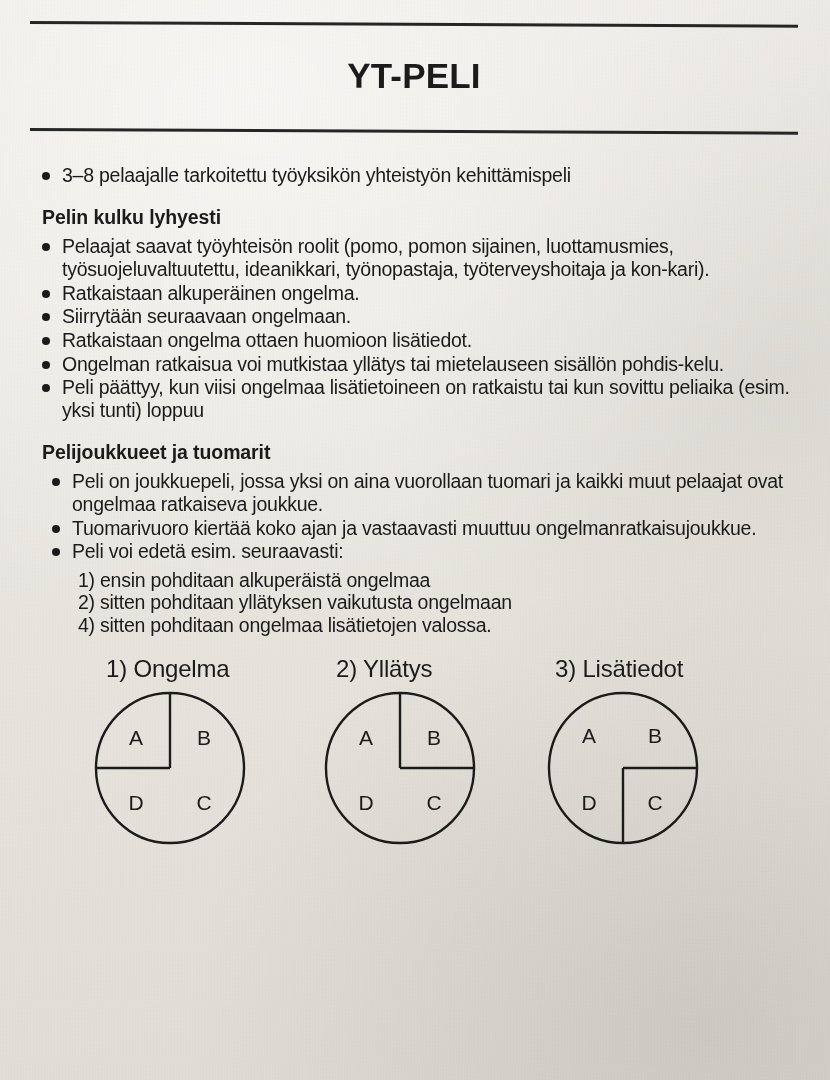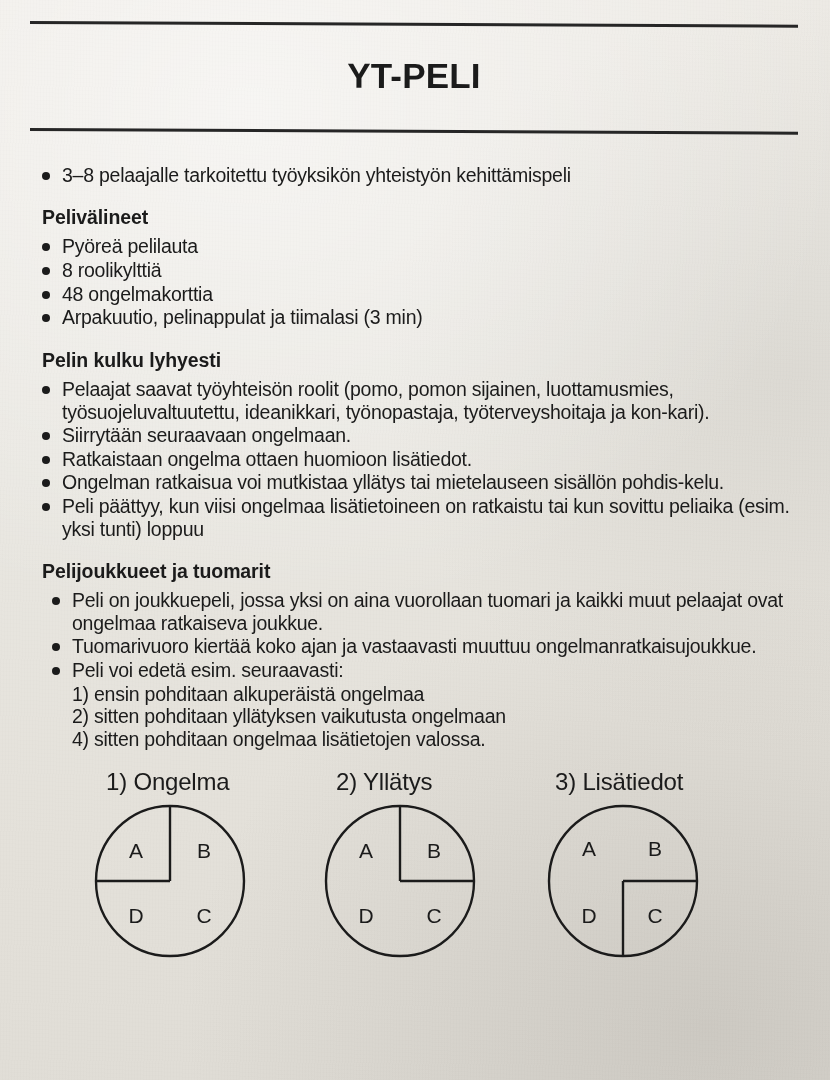--- a/index.html
+++ b/index.html
@@ -95,21 +95,21 @@
     background: #1b1b1b;
   }
   ul.bullets.indent li { padding-left: 44px; }
   ul.bullets.indent li::before { left: 24px; }
 
   .lead-bullet li { padding-left: 32px; }
   .lead-bullet li::before { left: 12px; }
 
   ol.steps {
     list-style: none;
-    margin: 0;
+    margin: 6px;
     padding: 0 0 0 44px;
   }
   ol.steps li {
     font-size: 19.5px;
     line-height: 1.16;
     letter-spacing: -0.25px;
   }
 
   
   .diagrams {
@@ -153,34 +153,26 @@
   <div class="rule rule-top"></div>
   <h1 class="doc-title">YT-PELI</h1>
   <div class="rule rule-bottom"></div>
 
   <div class="content">
 
     <ul class="bullets lead-bullet">
       <li>3–8 pelaajalle tarkoitettu työyksikön yhteistyön kehittämispeli</li>
     </ul>
 
-    <div>
-      <h2 class="section-head gap-before">Pelivälineet</h2>
-      <ul class="bullets">
-        <li>Pyöreä pelilauta</li>
-        <li>8 roolikylttiä</li>
-        <li>48 ongelmakorttia</li>
-        <li>Arpakuutio, pelinappulat ja tiimalasi (3 min)</li>
-      </ul>
-    </div>
 
     <div>
       <h2 class="section-head gap-before">Pelin kulku lyhyesti</h2>
       <ul class="bullets">
         <li>Pelaajat saavat työyhteisön roolit (pomo, pomon sijainen, luottamusmies, työsuojeluvaltuutettu, ideanikkari, työnopastaja, työterveyshoitaja ja kon-kari).</li>
+        <li>Ratkaistaan alkuperäinen ongelma.</li>
         <li>Siirrytään seuraavaan ongelmaan.</li>
         <li>Ratkaistaan ongelma ottaen huomioon lisätiedot.</li>
         <li>Ongelman ratkaisua voi mutkistaa yllätys tai mietelauseen sisällön pohdis-kelu.</li>
         <li>Peli päättyy, kun viisi ongelmaa lisätietoineen on ratkaistu tai kun sovittu peliaika (esim. yksi tunti) loppuu</li>
       </ul>
     </div>
 
     <div>
       <h2 class="section-head gap-before">Pelijoukkueet ja tuomarit</h2>
       <ul class="bullets indent">

